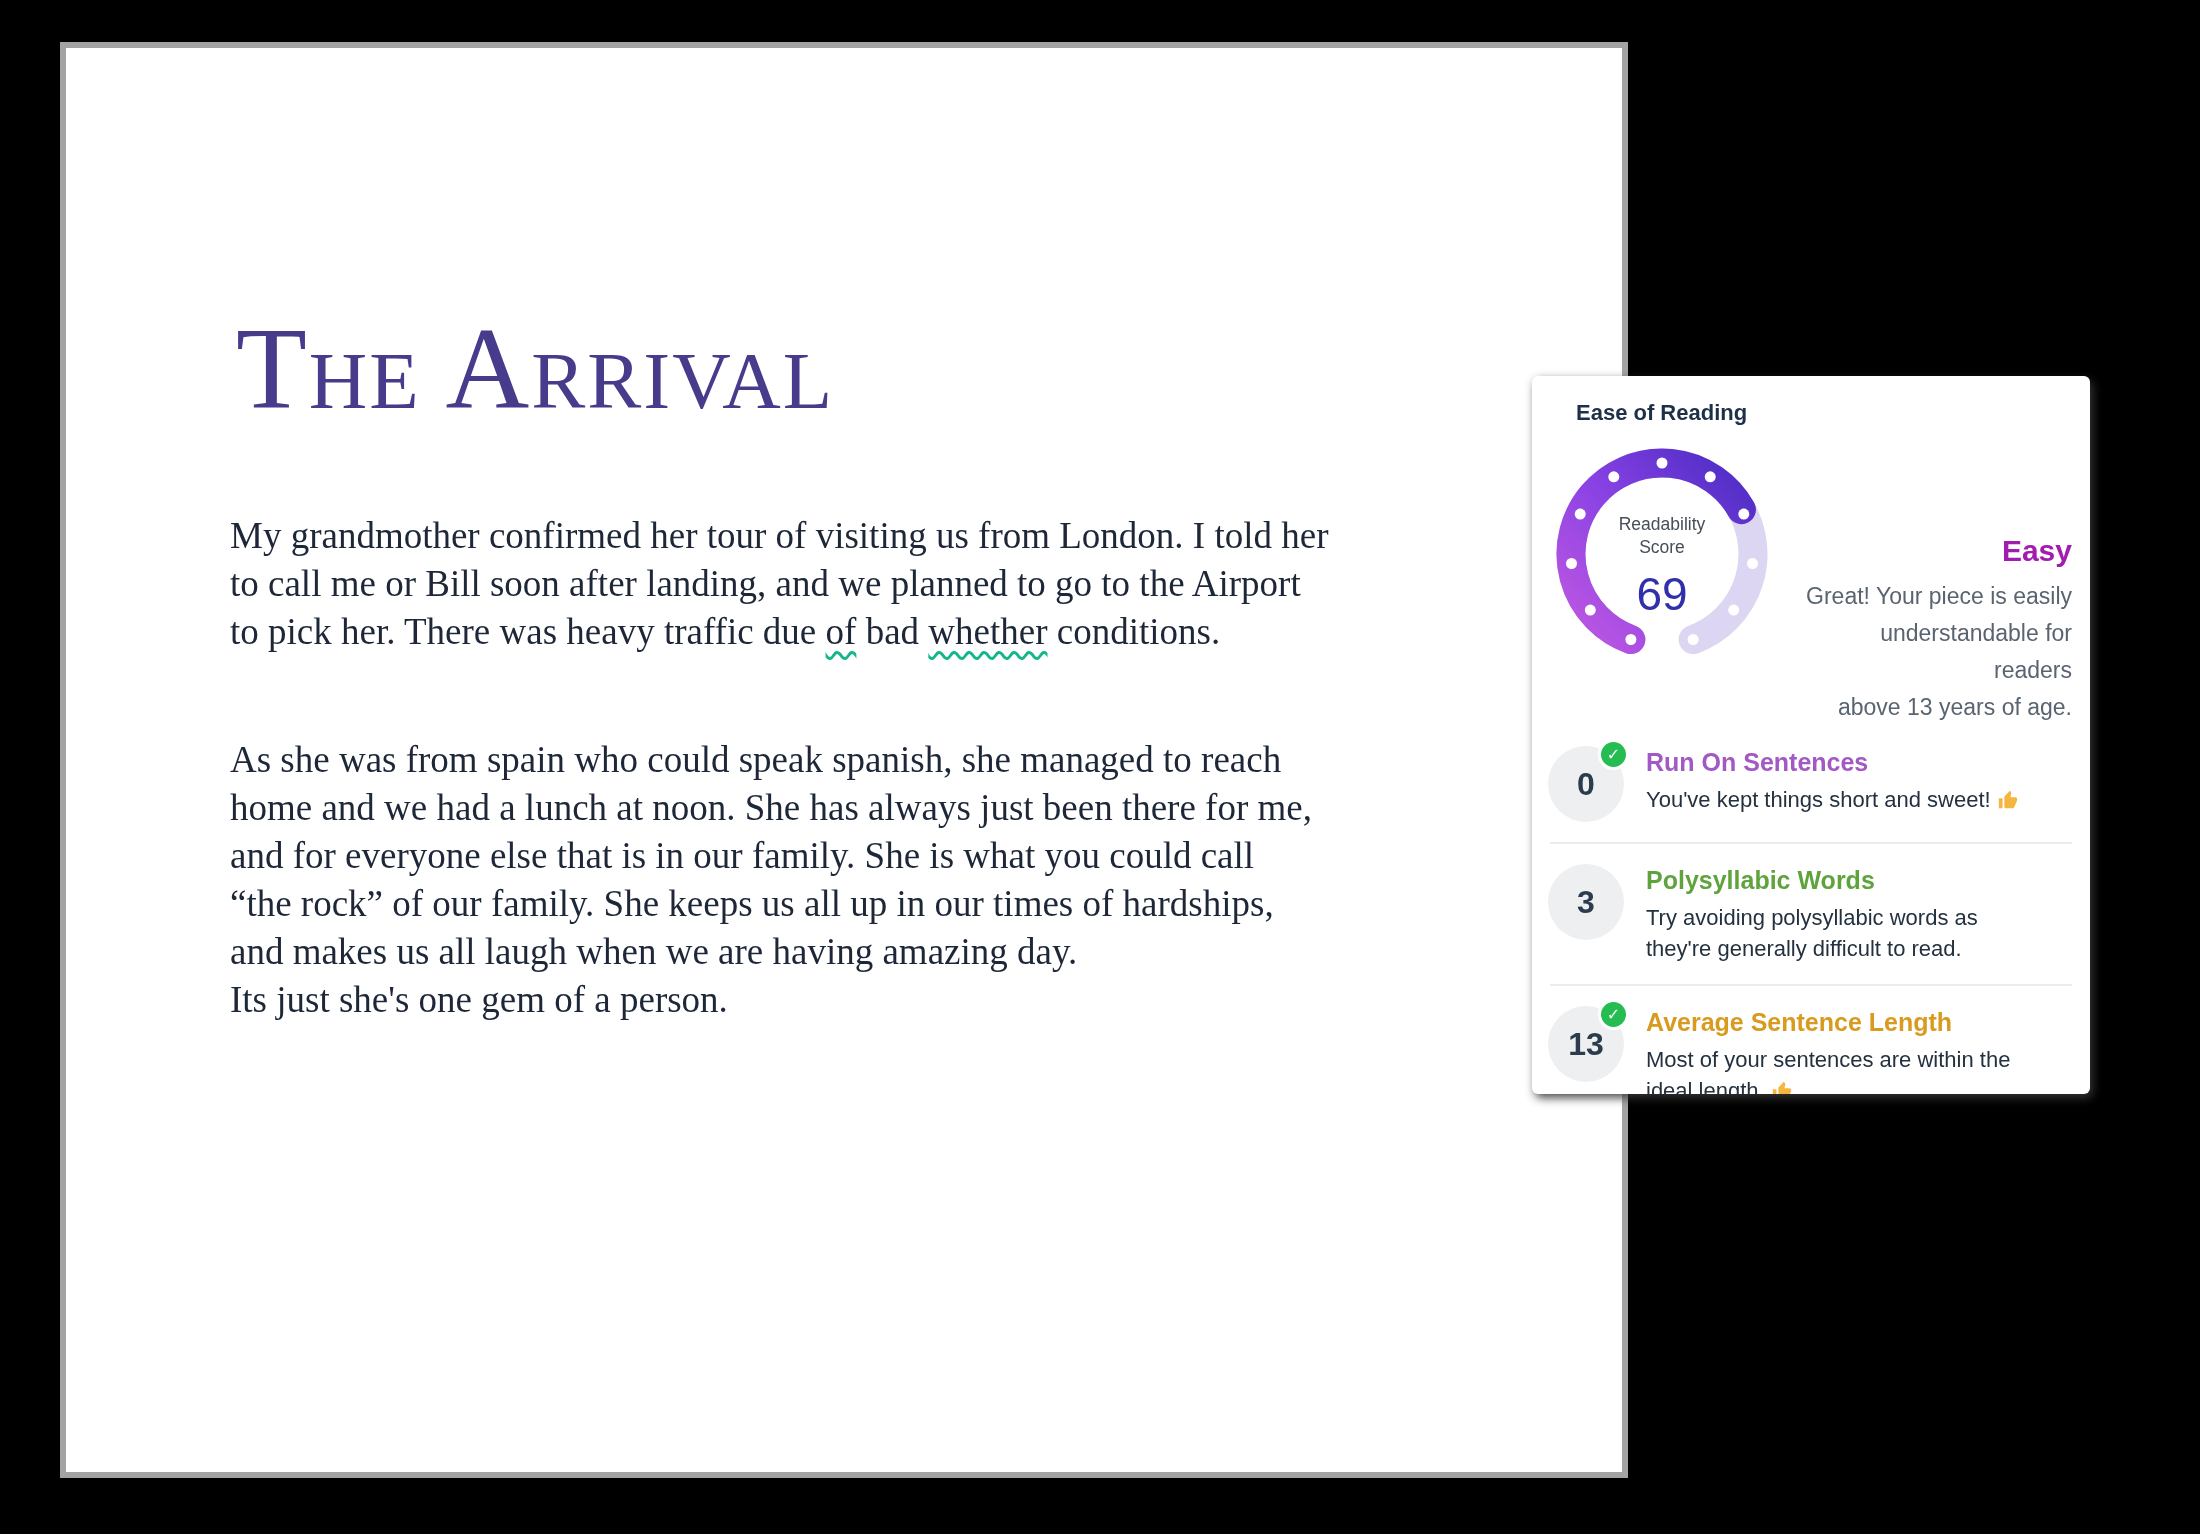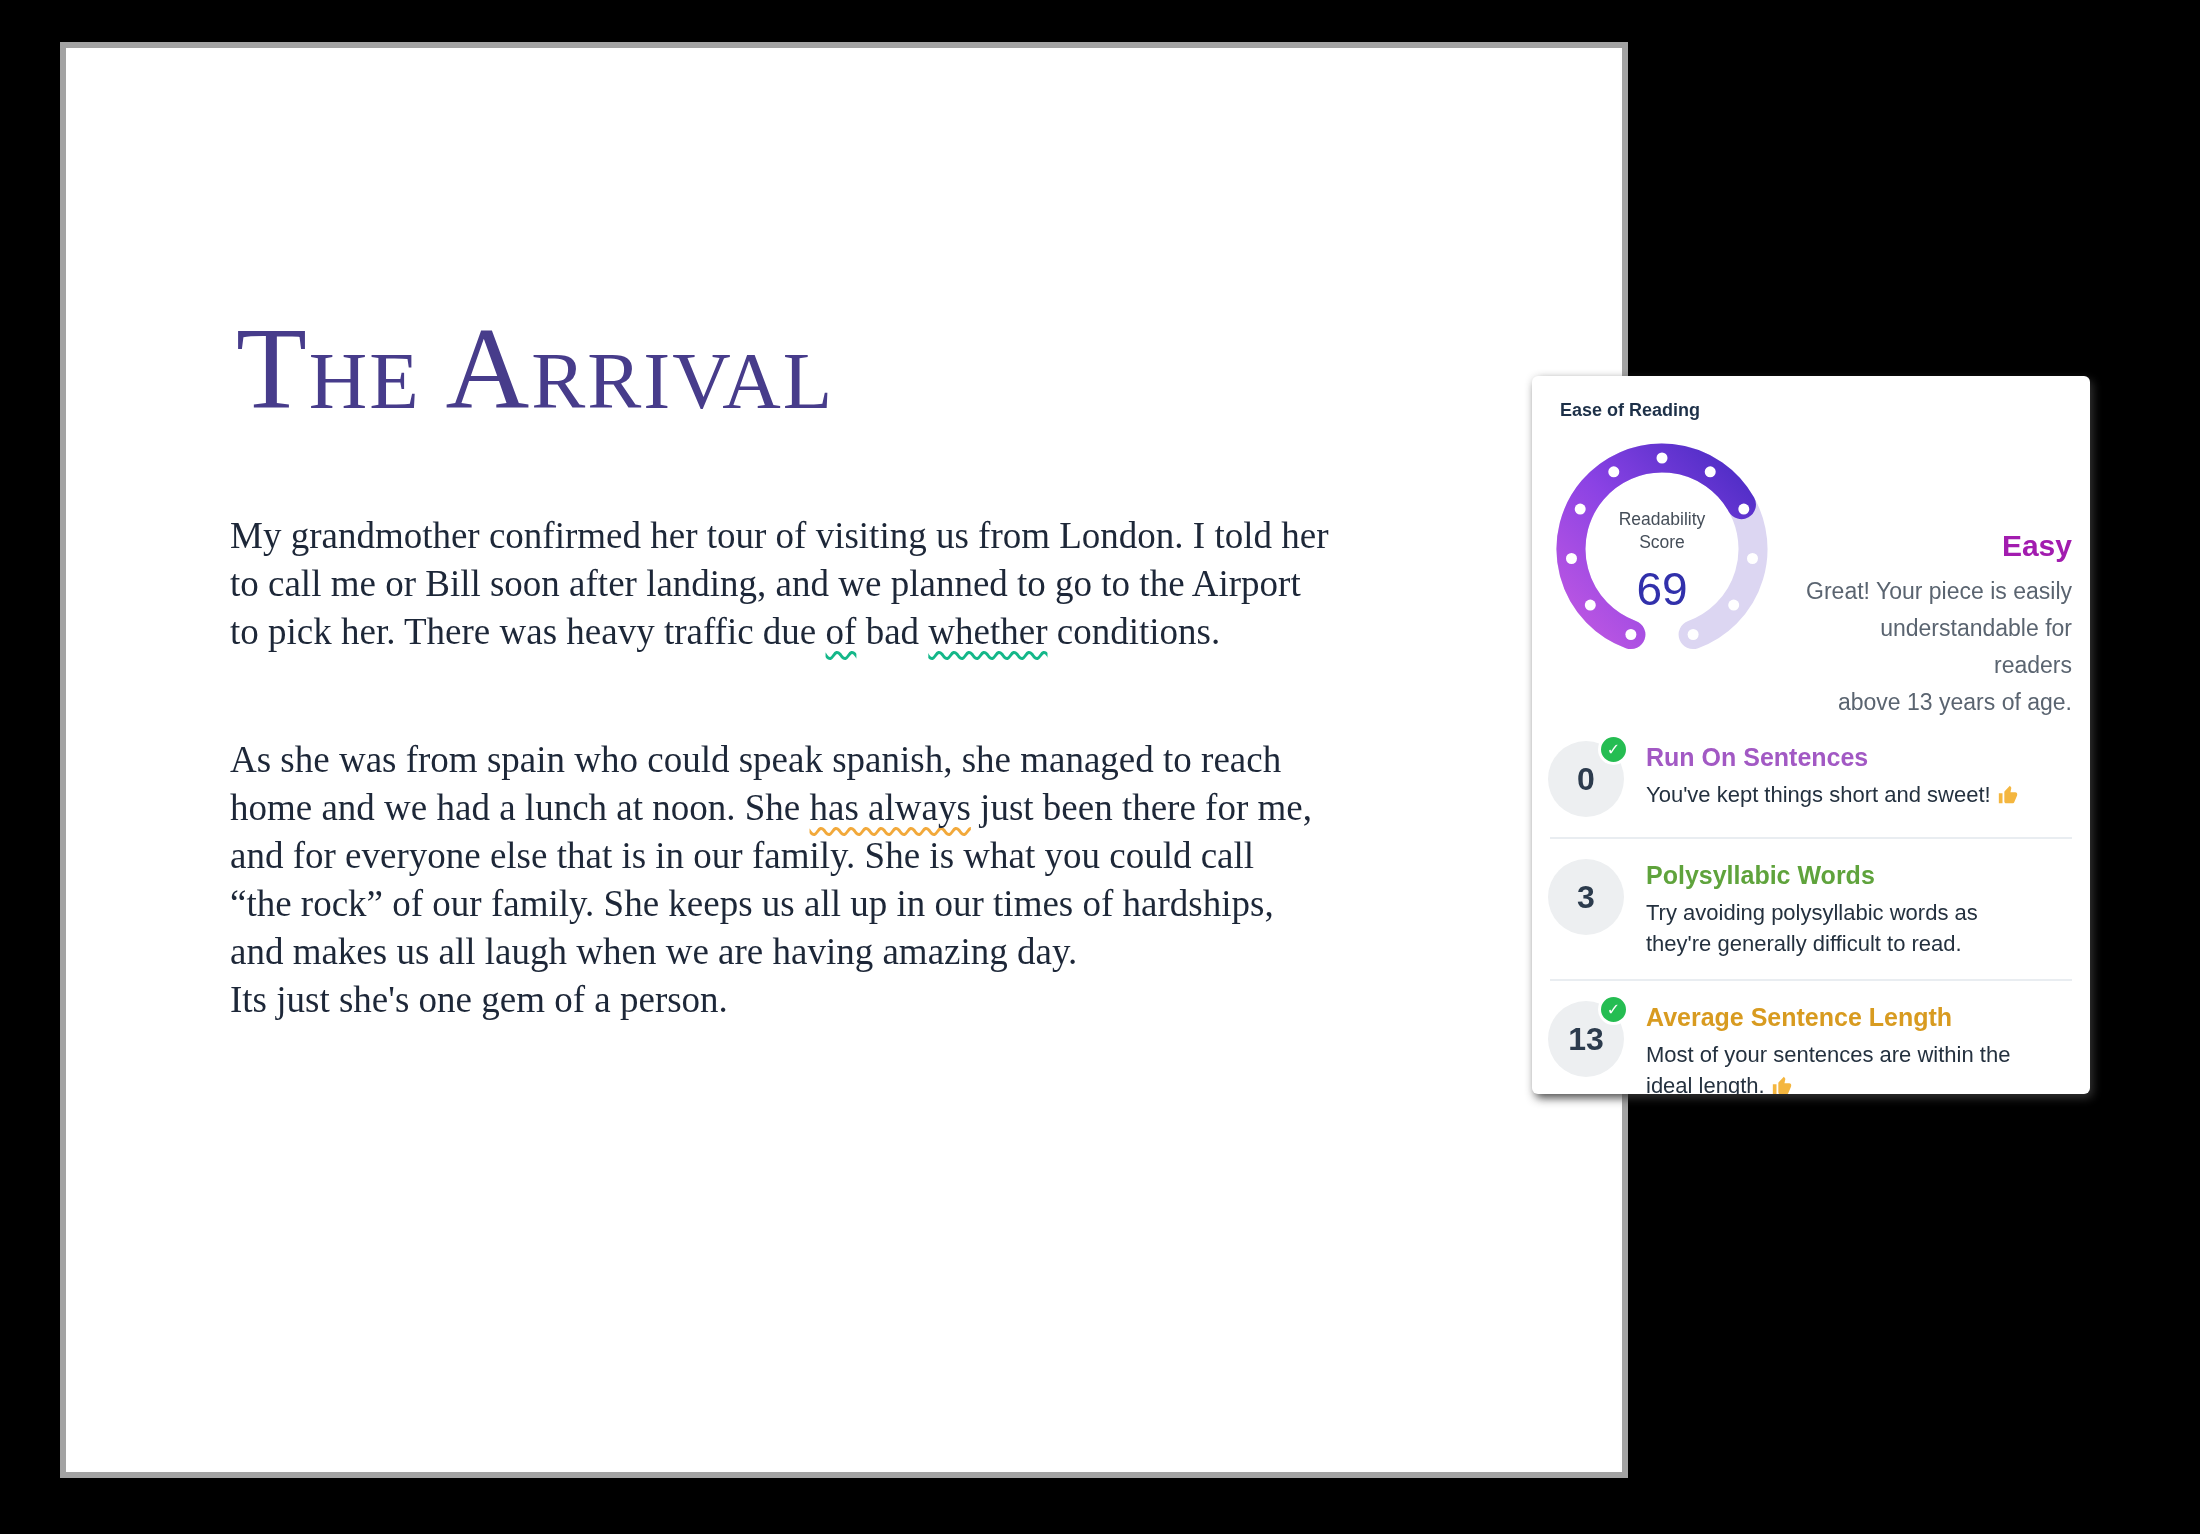--- a/index.html
+++ b/index.html
@@ -14,29 +14,29 @@
                font-variant:small-caps; font-size:116px; line-height:1.1;
                color:#473c8b; letter-spacing:2px; }
   .para { position:absolute; left:164px; width:1300px;
           font-family:"Liberation Serif","DejaVu Serif",serif;
           font-size:37px; line-height:48px; color:#1d2738; white-space:pre-line; }
   .para1 { top:464px; }
   .para2 { top:688px; }
   .u-green  { text-decoration:underline; text-decoration-style:wavy;
               text-decoration-color:#14b789; text-decoration-thickness:2.5px;
               text-underline-offset:7px; text-decoration-skip-ink:none; }
-  .u-orange { text-decoration:underline; text-decoration-style:wavy;
+  .u-orange { text-decoration-style:wavy;
               text-decoration-color:#f2a93b; text-decoration-thickness:2.5px;
               text-underline-offset:7px; text-decoration-skip-ink:none; }
 
   
   .panel { position:absolute; left:1532px; top:376px; width:558px; height:718px;
            background:#fff; border-radius:6px; box-sizing:border-box;
            box-shadow:3px 4px 10px rgba(55,55,55,0.9); overflow:hidden; }
-  .panel-header { padding:24px 28px 0 28px; font-size:18px; font-weight:bold; color:#1d3048; }
+  .panel-header { padding:24px 28px 0 28px; font-size:22px; font-weight:bold; color:#1d3048;margin-left:16px; }
 
   .gauge-row { display:flex; align-items:flex-start; padding:4px 18px 0 12px;text-align:right; }
   .gauge { width:236px; height:246px; flex:none; }
   .gauge-label { font-size:17.5px; fill:#454e59; }
   .gauge-score { font-size:46px; fill:#3130ab; font-weight:500; }
   .verdict { margin-left:18px; padding-top:56px; width:300px; }
   .verdict-title { font-size:30px; font-weight:bold; color:#a21caf;margin-top:48px; }
   .verdict-desc { margin-top:10px; font-size:23px; line-height:37px; color:#5a6470; white-space:pre-line; }
 
   .metric-row { display:flex; align-items:flex-start; padding:20px 18px 20px 16px; }

